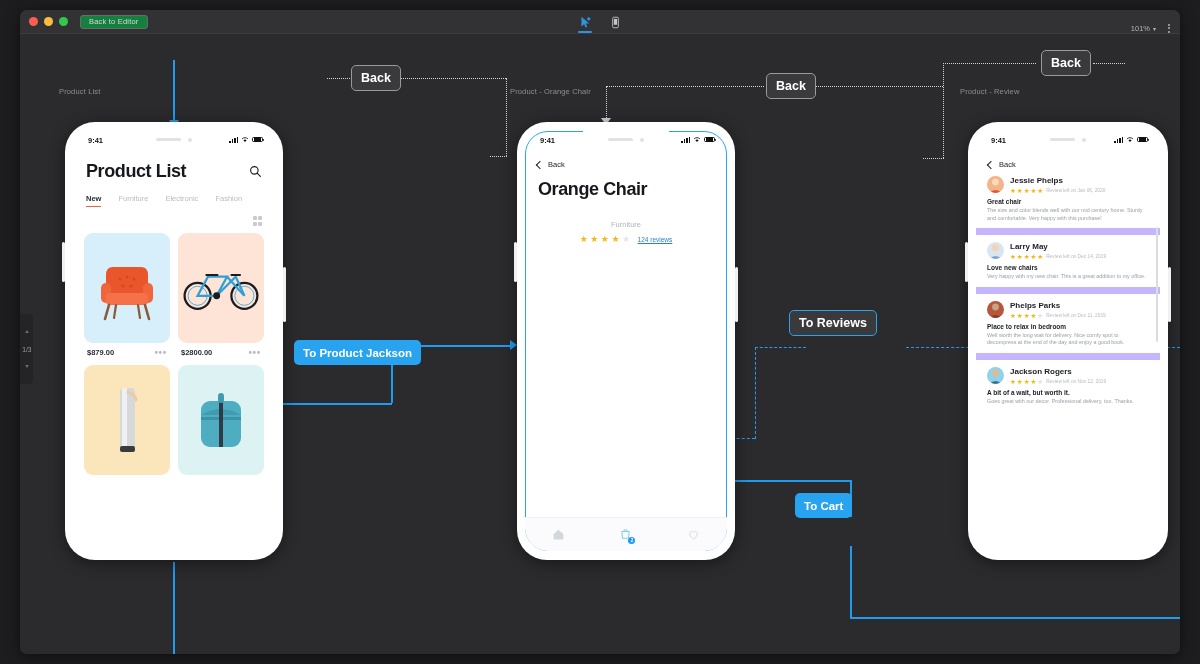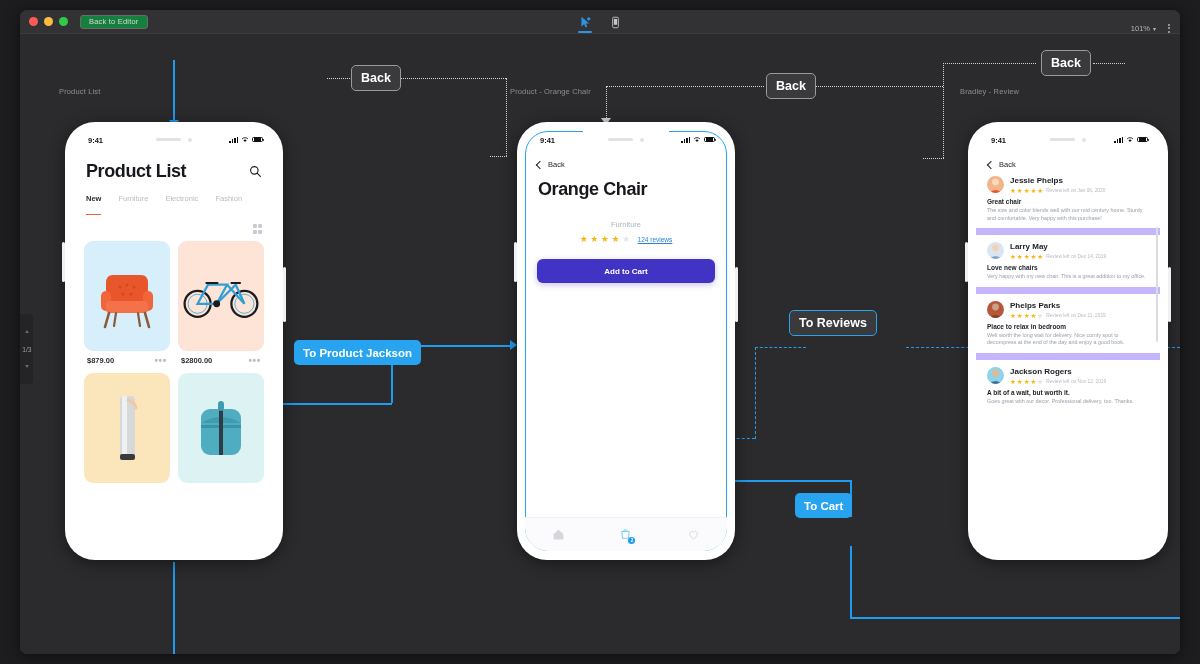--- a/index.html
+++ b/index.html
@@ -61,21 +61,21 @@
   .bars { display:flex; align-items:flex-end; gap:1px; height:6px; }
   .bars i { width:1.4px; background:#111; display:block; }
   .batt { width:11px; height:5.5px; border:1px solid #111; border-radius:1.5px; position:relative; }
   .batt::after { content:""; position:absolute; left:.6px; top:.6px; bottom:.6px; right:1.2px; background:#111; }
   .batt::before { content:""; position:absolute; right:-2.2px; top:1.4px; width:1.2px; height:2.2px;
                   background:#111; border-radius:0 1px 1px 0; }
 
   
   .s-title { font-size:18px; font-weight:bold; color:#16181d; letter-spacing:-.4px; }
   .tabs { display:flex; gap:17px; }
-  .tab { font-size:7.5px; color:#b9bcc2; padding-bottom:11px; white-space:nowrap; }
+  .tab { font-size:7.5px; color:#b9bcc2; padding-bottom:3px; white-space:nowrap; }
   .tab.on { color:#2a2d34; font-weight:bold; border-bottom:1.3px solid #e8623a; }
   .grid-ico { display:grid; grid-template-columns:repeat(2,4px); gap:1.5px; }
   .grid-ico i { width:4px; height:4px; background:#c8ccd2; border-radius:1px; display:block; }
   .pgrid { display:grid; grid-template-columns:1fr 1fr; gap:8px; padding:0 11px; }
   .pcard { height:110px; border-radius:9px; display:flex; align-items:center; justify-content:center; }
   .prow { display:flex; justify-content:space-between; align-items:center;
           padding:5px 3px 0; font-size:7.5px; color:#2a2d34; font-weight:bold; }
   .dots3 { color:#b9bcc2; font-size:10px; letter-spacing:.7px; line-height:7px; }
 
   
@@ -179,21 +179,21 @@
   <div class="canvas">
 
     <div class="sidetab">
       <span class="caret up"></span>
       <span>1/3</span>
       <span class="caret dn"></span>
     </div>
 
     <div class="scrn-label" style="left:39px;top:53px;">Product List</div>
     <div class="scrn-label" style="left:490px;top:53px;">Product - Orange Chair</div>
-    <div class="scrn-label" style="left:940px;top:53px;">Bradley - Review</div>
+    <div class="scrn-label" style="left:940px;top:53px;">Product - Review</div>
 
     <div class="dashh" style="left:307px;top:44px;width:25px;"></div>
     <div class="dashh" style="left:374px;top:44px;width:112px;"></div>
     <div class="dashv" style="left:486px;top:44px;height:78px;"></div>
     <div class="dashh" style="left:470px;top:122px;width:17px;"></div>
 
     <div class="dashh" style="left:607px;top:52px;width:137px;"></div>
     <div class="dashh" style="left:793px;top:52px;width:130px;"></div>
     <div class="dashv" style="left:586px;top:52px;height:34px;"></div>
     <div class="dashh" style="left:586px;top:52px;width:22px;"></div>
@@ -384,21 +384,20 @@
 
         <div class="stars" style="padding-top:6px;">
           <span class="star">★</span>
           <span class="star">★</span>
           <span class="star">★</span>
           <span class="star">★</span>
           <span class="star off">★</span>
           <span class="rev-link">124 reviews</span>
         </div>
 
-        <div class="cart-btn" style="margin-top:15px;">Add to Cart</div>
 
         <div class="tabbar">
           <svg width="13" height="13" viewBox="0 0 16 16">
             <path d="M8 2 L14 7.5 V14 H2 V7.5 Z" fill="#d3d6db"></path>
           </svg>
           <span style="position:relative;">
             <svg width="13" height="13" viewBox="0 0 16 16">
               <path d="M3.5 5.5 h9 l-.9 8.3 h-7.2 Z" fill="none" stroke="#7fd0ef" stroke-width="1.3"></path>
               <path d="M5.8 5.5 a2.2 2.2 0 0 1 4.4 0" fill="none" stroke="#7fd0ef" stroke-width="1.3"></path>
             </svg>

